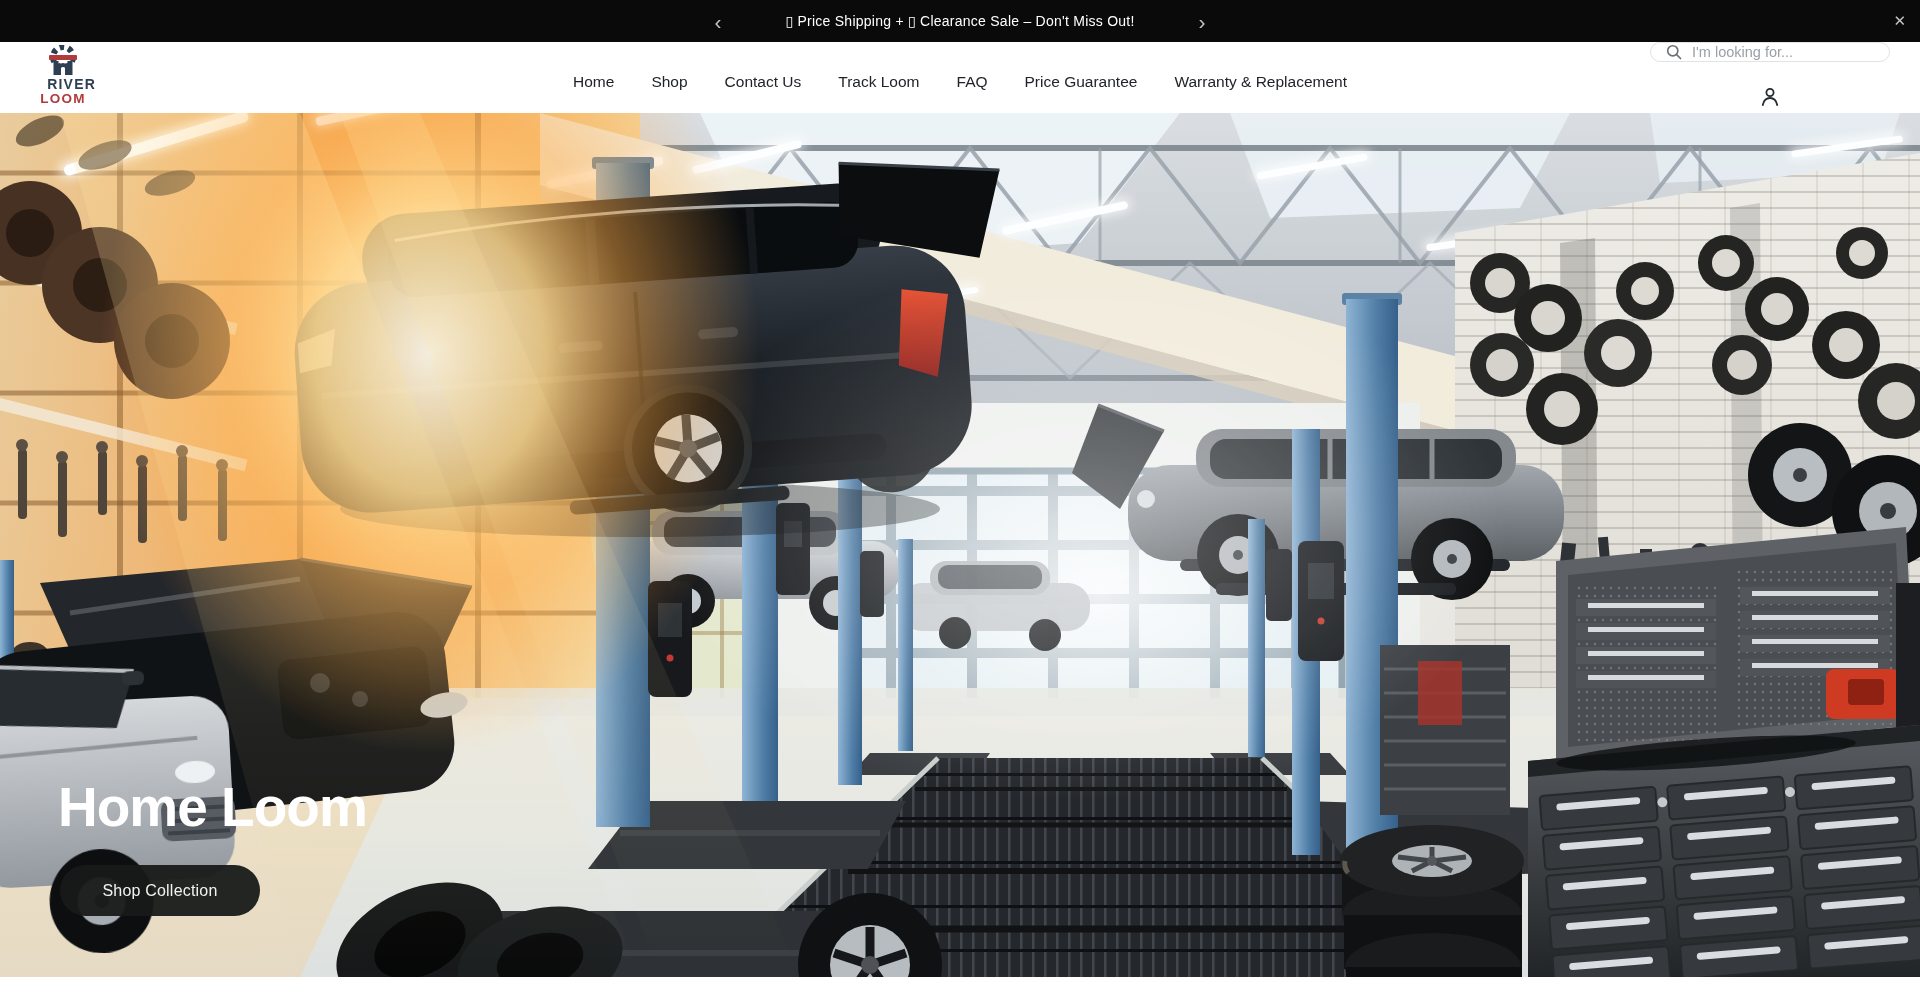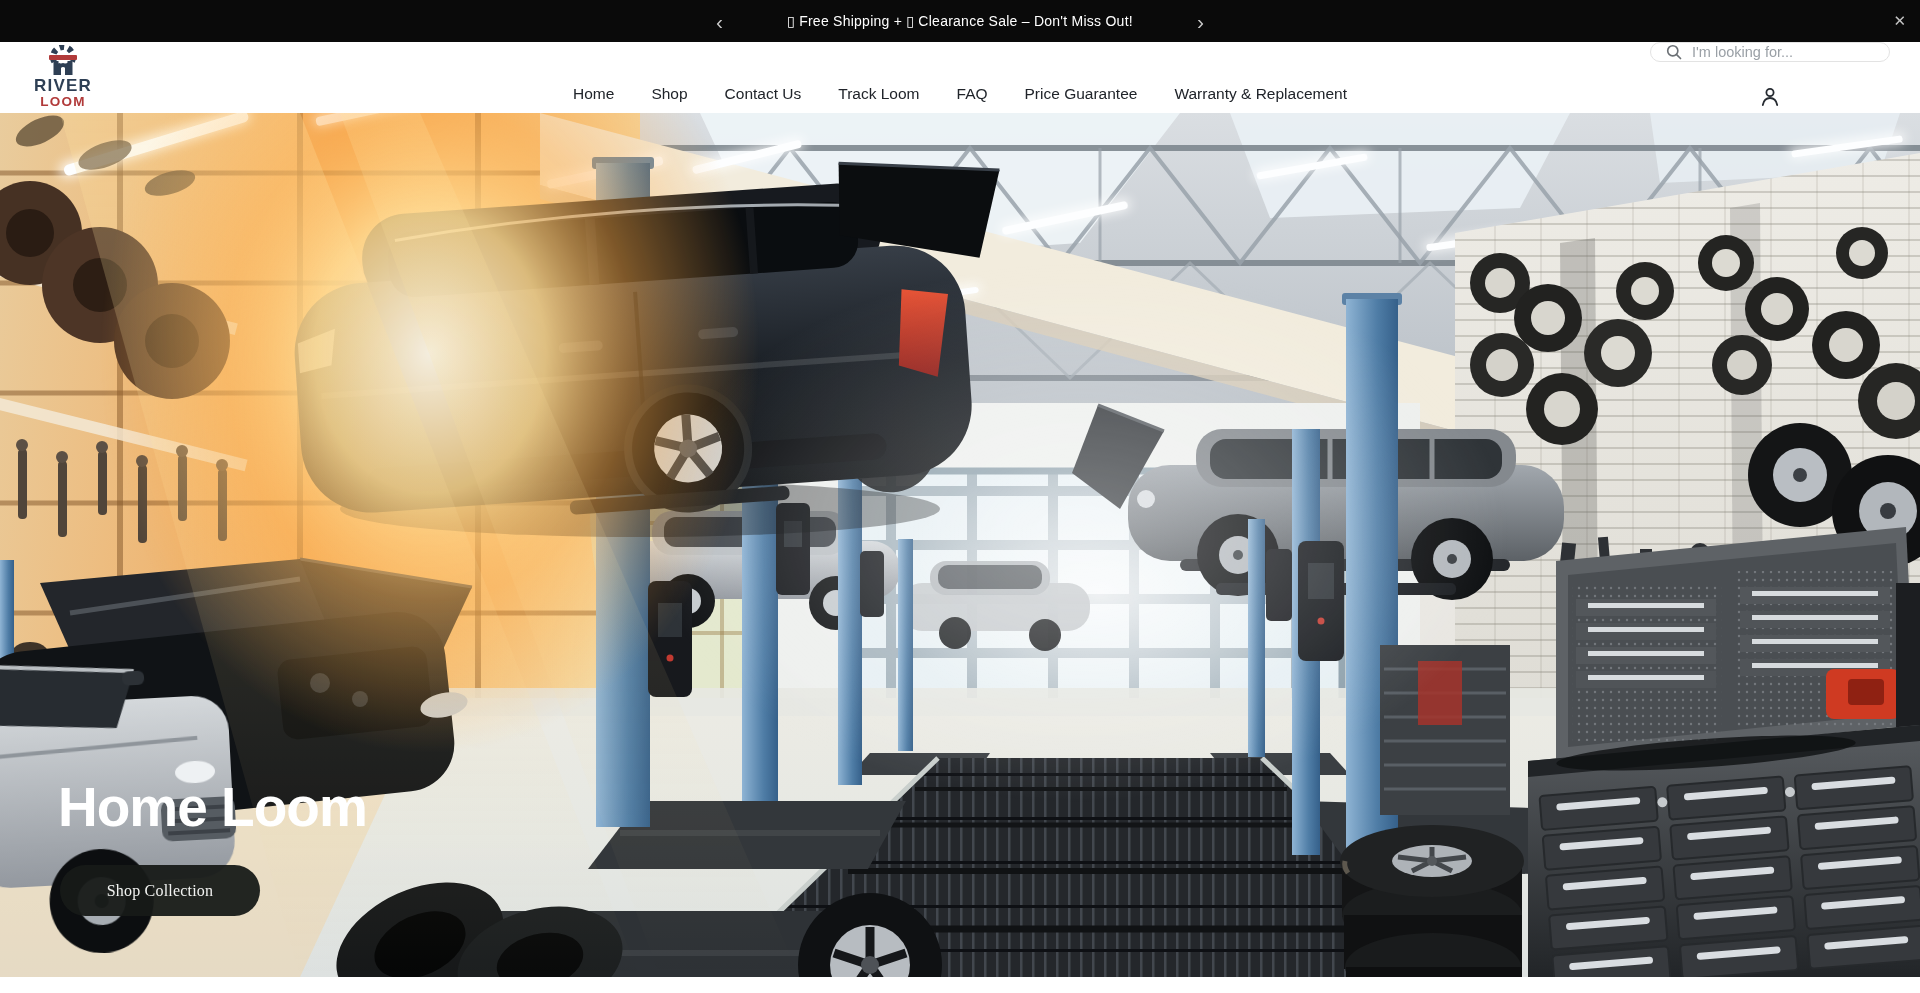--- a/index.html
+++ b/index.html
@@ -12,23 +12,23 @@
               font-size:14px; letter-spacing:.25px; }
   .announce .arrow { background:none; border:0; color:#c9c9c9; font-size:21px; line-height:1;
                      cursor:pointer; padding:0 6px; font-family:inherit; }
   .announce .closebtn { position:absolute; right:14px; top:50%; transform:translateY(-50%);
                         background:none; border:0; color:#c4c4c4; font-size:15px; cursor:pointer; }
 
   
   .header { height:71px; background:#fff; position:relative; }
   .logo { position:absolute; left:30px; top:3px; width:66px; text-align:center; cursor:pointer; }
   .logo .gear { display:block; margin:0 auto; }
-  .logo .l1 { font-size:17px; font-weight:800; color:#2e3f54; letter-spacing:1.2px; line-height:1.05; }
+  .logo .l1 { font-size:14px; font-weight:800; color:#2e3f54; letter-spacing:1.2px; line-height:1.05;text-align:right; }
   .logo .l2 { font-size:13.5px; font-weight:700; color:#b13a3a; letter-spacing:1.2px; line-height:1.0; }
-  .nav { position:absolute; left:50%; top:16px; transform:translateX(-50%); height:100%;
+  .nav { position:absolute; left:50%; top:4px; transform:translateX(-50%); height:100%;
          display:flex; align-items:center; gap:37px; white-space:nowrap; }
   .nav a { text-decoration:none; color:#20242a; font-size:15.5px; font-weight:500; }
   .controls { position:absolute; right:30px; top:0; height:100%;
               display:flex; align-items:center; gap:23px;flex-direction:column; }
   .search { width:240px; height:38px; border:1px solid #e3e3e3; border-radius:19px;
             display:flex; align-items:center; padding:0 14px; gap:9px; background:#fff; }
   .search svg { flex:0 0 auto; }
   .search input { border:0; outline:none; font-size:14.5px; color:#333; width:100%; font-family:inherit; background:transparent; }
   .search input::placeholder { color:#9aa0a6; }
   .iconbtn { position:relative; background:none; border:0; padding:0; cursor:pointer;
@@ -37,28 +37,28 @@
            background:#d9534f; color:#fff; font-size:11px; font-weight:700;
            display:flex; align-items:center; justify-content:center; padding:0 4px; }
 
   
   .hero { position:relative; width:1920px; height:864px; overflow:hidden; background:#e9e7e2; }
   .hero svg.scene { position:absolute; left:0; top:0; display:block; }
   .hero h1 { position:absolute; left:58px; top:662px; z-index:5; color:#fff;
              font-size:55px; font-weight:700; letter-spacing:-1px; }
   .cta { position:absolute; left:60px; top:752px; z-index:5; width:200px; height:51px;
          border:0; border-radius:27px; background:rgba(23,26,24,.95); color:#f2f3f1;
-         font-size:16px; font-weight:500; cursor:pointer; font-family:Liberation Serif, serif; letter-spacing:.2px; }
+         font-size:16px; font-weight:500; cursor:pointer; font-family:Liberation Sans, sans-serif; letter-spacing:.2px; }
 </style>
 </head>
 <body>
 
 <div class="announce">
   <button class="arrow">‹</button>
-  <span>▯ Free Shipping + ▯ Clearance Sale – Don't Miss Out!</span>
+  <span>▯ Price Shipping + ▯ Clearance Sale – Don't Miss Out!</span>
   <button class="arrow">›</button>
   <button class="closebtn">✕</button>
 </div>
 
 <div class="header">
 
   <div class="logo">
     <svg class="gear" width="38" height="32" viewBox="0 0 38 32">
       <circle cx="19" cy="12" r="10" fill="none" stroke="#2e3f54" stroke-width="6" stroke-dasharray="4.5 4.2"></circle>
       <rect x="5" y="10" width="28" height="5" rx="1" fill="#b13a3a"></rect>

